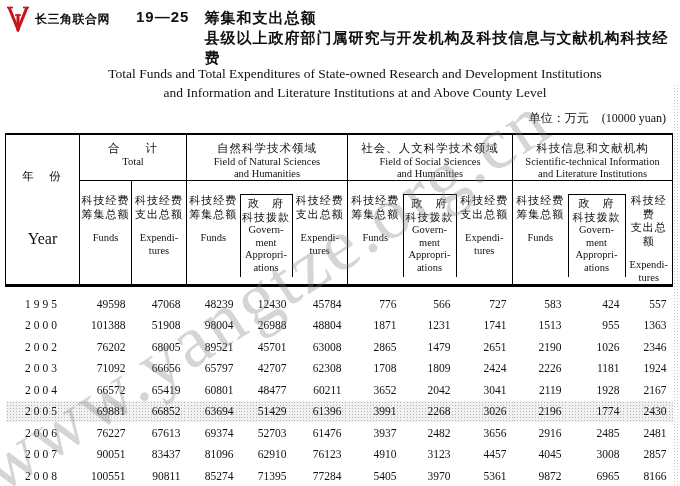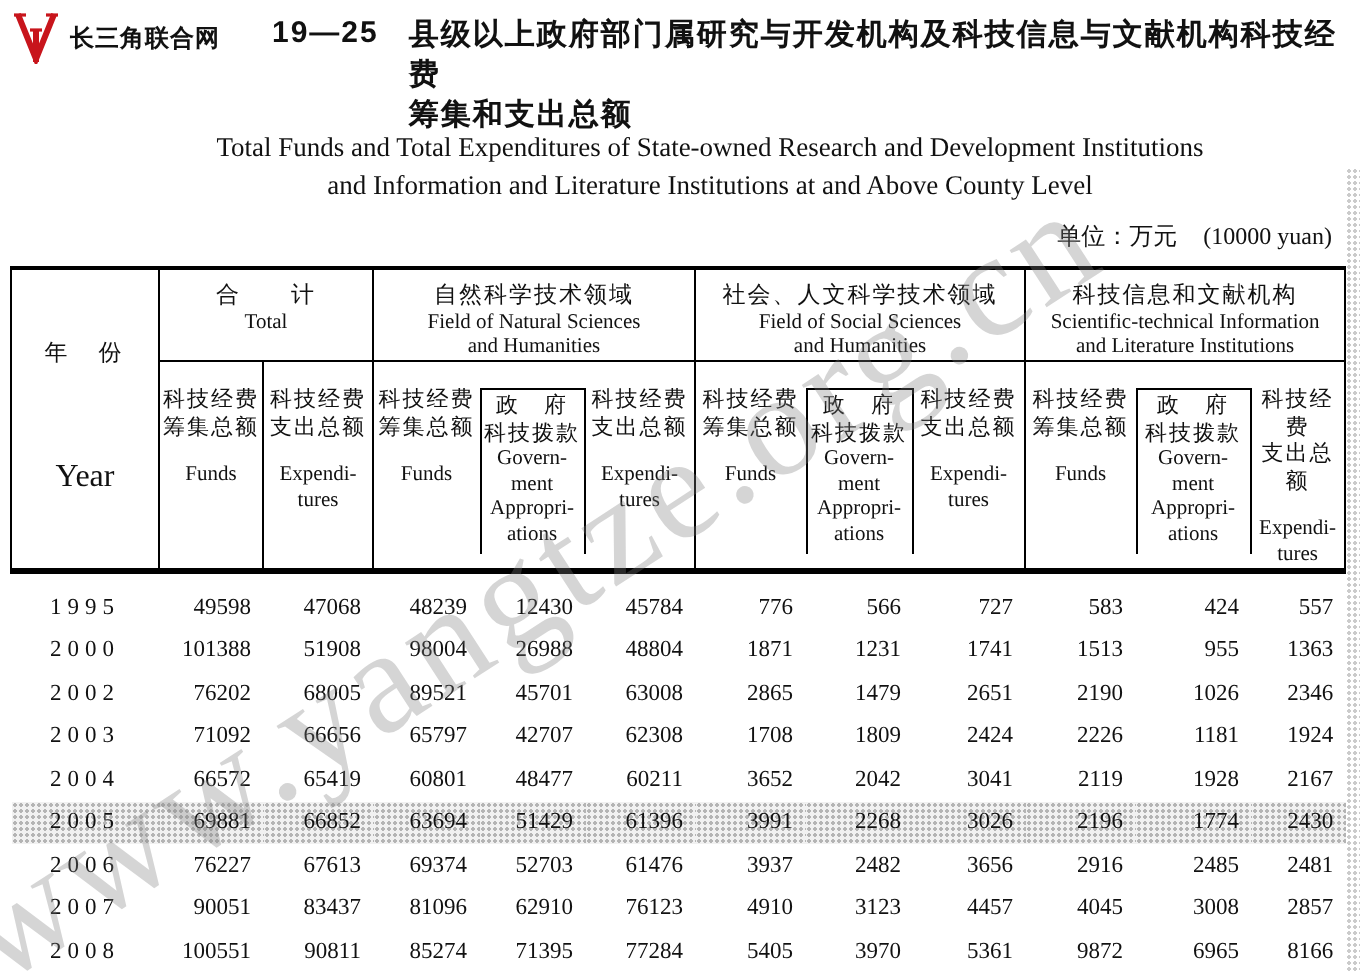--- a/index.html
+++ b/index.html
@@ -80,22 +80,22 @@
           <path d="M1 1.5 L7 1.5"></path>
             <path d="M17 1.5 L23 1.5"></path>
             <path d="M9 9 L15 9"></path>
         </g>
       </svg>
       <span class="brand-name">长三角联合网</span>
     </div>
     <div class="title-block">
       <span class="tno">19—25</span>
       <div class="ttl">
+        <div>筹集和支出总额</div>
         <div>县级以上政府部门属研究与开发机构及科技信息与文献机构科技经费</div>
-        <div>筹集和支出总额</div>
       </div>
     </div>
   </header>
 
   <div class="subtitle">
     <div>Total Funds and Total Expenditures of State-owned Research and Development Institutions</div>
     <div>and Information and Literature Institutions at and Above County Level</div>
   </div>
 
   <div class="unit-line">

